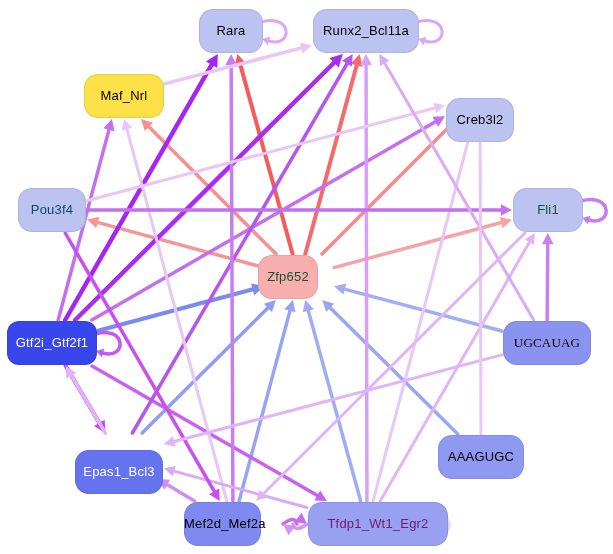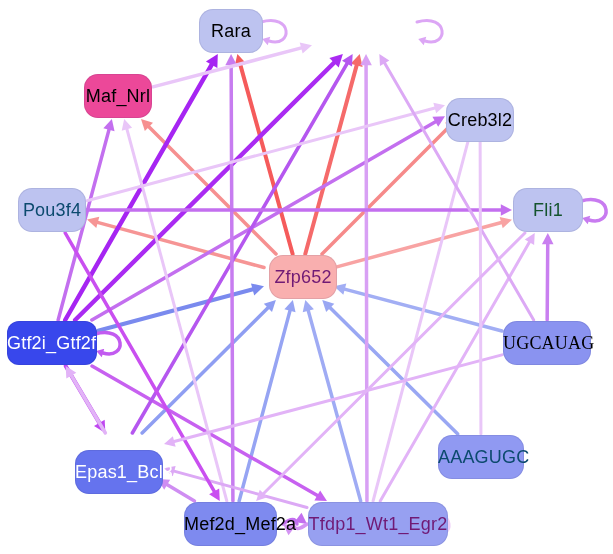--- a/index.html
+++ b/index.html
@@ -10,21 +10,21 @@
     font-family:"Liberation Sans", sans-serif;
     overflow:hidden;
   }
   #edge-layer{position:absolute;left:0;top:0;width:613px;height:554px;}
   .node{
     position:absolute;
     height:44px;
     line-height:44px;
     border-radius:14px;
     text-align:center;
-    font-size:18px;
+    font-size:13px;
     letter-spacing:0.2px;
     white-space:nowrap;
     box-shadow:inset 0 0 0 1px rgba(40,40,90,0.10);
     cursor:pointer;
     user-select:none;
   }
 </style>
 </head>
 <body>
 
@@ -198,24 +198,25 @@
         <path d="M 95 334 C 127 325, 127 360, 103 353" stroke="#C25BF0" stroke-width="3.5" fill="none" stroke-linecap="round"></path>
         <polygon points="96.28,351.04 104.26,348.68 101.74,357.32" fill="#C25BF0"></polygon>
       </g>
       <g>
         <path d="M 424 515 C 456 506, 456 541, 432 534" stroke="#EFD0F8" stroke-width="3" fill="none" stroke-linecap="round"></path>
         <polygon points="425.28,532.04 433.26,529.68 430.74,538.32" fill="#EFD0F8"></polygon>
       </g>
     </svg>
 
 <div class="node" style="left: 199px; top: 9px; width: 64px; background: rgb(189, 195, 240); color: rgb(0, 0, 0);">Rara</div>
-    <div class="node" style="left: 84px; top: 74px; width: 68px; background: #ec4899; color: rgb(0, 0, 0);">Maf_Nrl</div>
+    <div class="node" style="left: 313px; top: 9px; width: 106px; background: rgb(189, 195, 240); color: rgb(0, 0, 0);">Runx2_Bcl11a</div>
+    <div class="node" style="left: 84px; top: 74px; width: 80px; background: #fde047; color: rgb(0, 0, 0);">Maf_Nrl</div>
     <div class="node" style="left: 446px; top: 74px; width: 68px; background: rgb(189, 195, 240); color: rgb(0, 0, 0); margin-top: 24px;">Creb3l2</div>
     <div class="node" style="left: 18px; top: 188px; width: 68px; background: rgb(189, 195, 240); color: #0c4a6e;">Pou3f4</div>
     <div class="node" style="left: 513px; top: 188px; width: 70px; background: rgb(189, 195, 240); color: #14532d;">Fli1</div>
-    <div class="node" style="left: 269px; top: 255px; width: 68px; background: rgb(249, 175, 175); color: #701a75;">Zfp652</div>
+    <div class="node" style="left: 258px; top: 255px; width: 60px; background: rgb(249, 175, 175); color: #14532d;">Zfp652</div>
     <div class="node" style="left: 7px; top: 321px; width: 90px; background: rgb(56, 71, 236); color: rgb(255, 255, 255); border-radius: 12px;">Gtf2i_Gtf2f1</div>
     <div class="node" style="left: 503px; top: 321px; width: 88px; background: rgb(138, 147, 240); color: rgb(0, 0, 0); font-family: Liberation Serif, serif;">UGCAUAG</div>
     <div class="node" style="left: 75px; top: 450px; width: 88px; background: rgb(101, 115, 238); color: rgb(255, 255, 255);">Epas1_Bcl3</div>
-    <div class="node" style="left: 438px; top: 435px; width: 86px; background: rgb(144, 153, 242); color: #0c4a6e;">AAAGUGC</div>
-    <div class="node" style="left: 184px; top: 502px; width: 93px; background: rgb(126, 138, 239); color: rgb(0, 0, 0);">Mef2d_Mef2a</div>
+    <div class="node" style="left: 438px; top: 435px; width: 86px; background: rgb(144, 153, 242); color: #000000;">AAAGUGC</div>
+    <div class="node" style="left: 184px; top: 502px; width: 77px; background: rgb(126, 138, 239); color: rgb(0, 0, 0);">Mef2d_Mef2a</div>
     <div class="node" style="left: 308px; top: 502px; width: 140px; background: rgb(151, 160, 241); color: #701a75;">Tfdp1_Wt1_Egr2</div>
   </div>
 
 </body></html>

